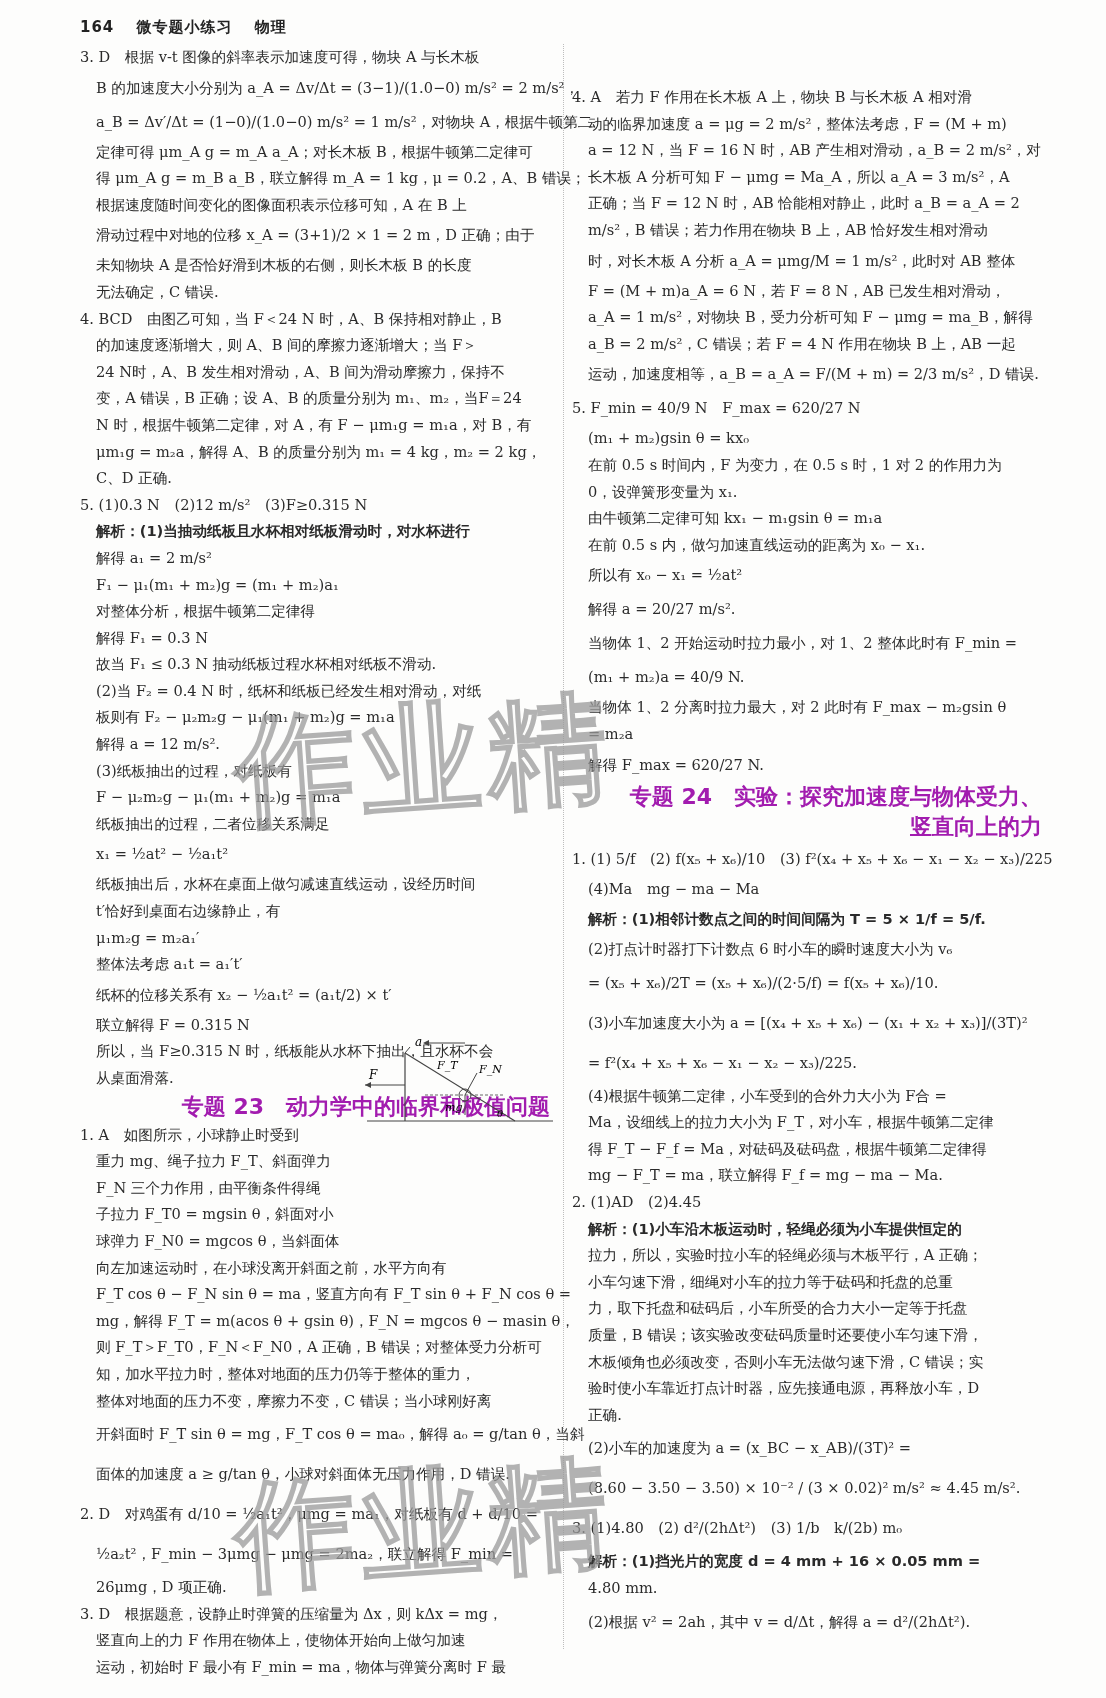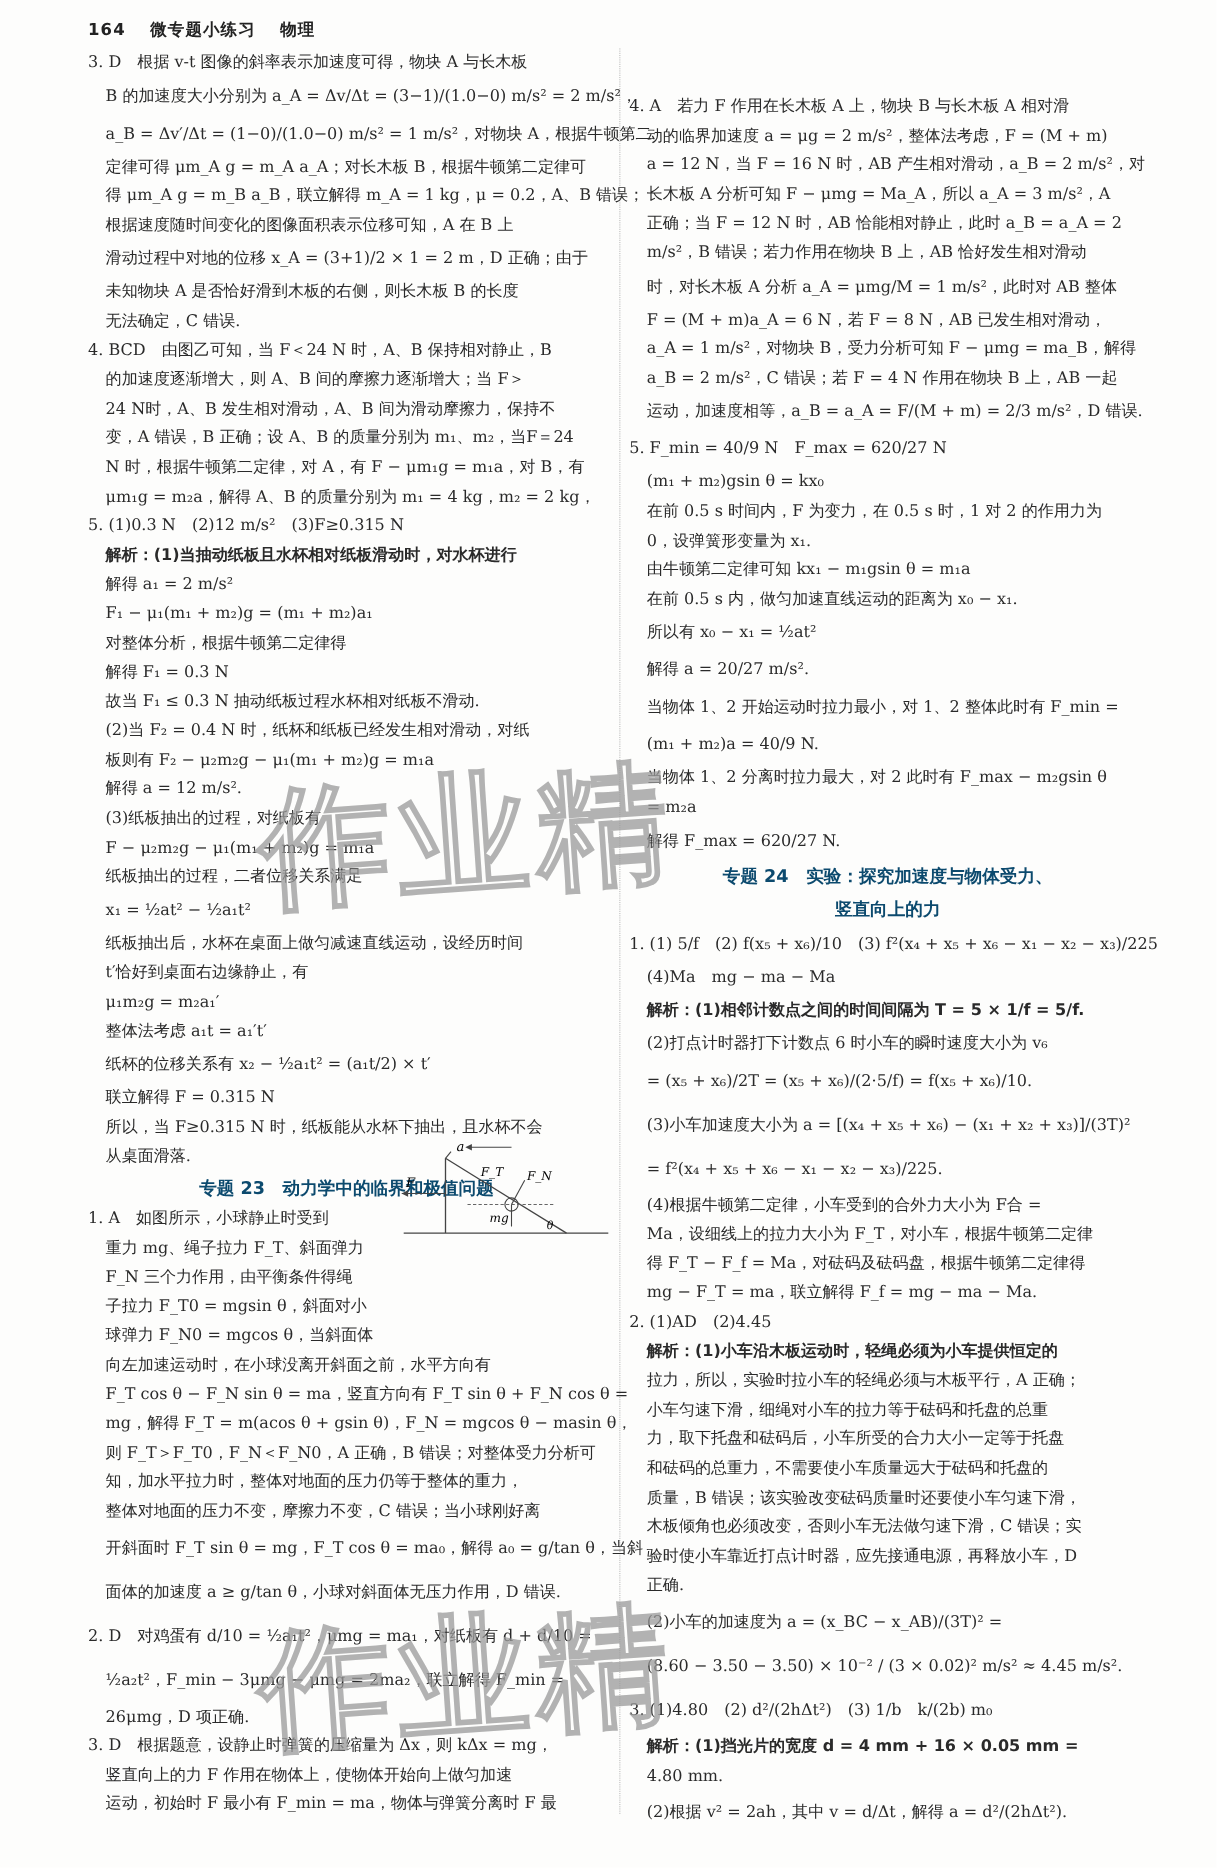--- a/index.html
+++ b/index.html
@@ -10,22 +10,22 @@
           font-weight:bold;font-size:15px;color:#222;letter-spacing:1px;}
   .header span{margin-right:16px;}
   .col{position:absolute;top:44px;}
   .col.left{left:80px;width:470px;}
   .col.right{left:572px;width:470px;margin-top:40px;}
   .divider{position:absolute;left:563px;top:44px;height:1605px;border-left:1.5px dotted #bdbdbd;}
   .line{line-height:26.6px;white-space:nowrap;}
   .ind{padding-left:16px;}
   .tall{line-height:34px;}
   .taller{line-height:40px;}
-  .sec{font-family:"DejaVu Sans","Liberation Sans",sans-serif;font-weight:bold;font-size:16px;
-       text-align:center;line-height:30px;color:#0c4a6e;}
+  .sec{font-family:"DejaVu Sans","Liberation Sans",sans-serif;font-weight:bold;font-size:22px;
+       text-align:right;line-height:30px;color:#a21caf;}
   .b{font-weight:bold;font-family:"DejaVu Sans","Liberation Sans",sans-serif;}
   .figure{position:absolute;left:365px;top:1033px;width:190px;height:95px;}
   .wm{position:absolute;font-family:"DejaVu Sans","Liberation Sans",sans-serif;font-weight:bold;
       color:transparent;-webkit-text-stroke:1.4px #9a9a9a;font-size:120px;letter-spacing:6px;
       transform:rotate(-4deg);opacity:.75;}
 </style>
 </head>
 <body>
 
 <div class="page">
@@ -47,20 +47,21 @@
     <div class="line ind">根据速度随时间变化的图像面积表示位移可知，A 在 B 上</div>
     <div class="line ind tall">滑动过程中对地的位移 x_A = (3+1)/2 × 1 = 2 m，D 正确；由于</div>
     <div class="line ind">未知物块 A 是否恰好滑到木板的右侧，则长木板 B 的长度</div>
     <div class="line ind">无法确定，C 错误.</div>
     <div class="line">4. BCD　由图乙可知，当 F＜24 N 时，A、B 保持相对静止，B</div>
     <div class="line ind">的加速度逐渐增大，则 A、B 间的摩擦力逐渐增大；当 F＞</div>
     <div class="line ind">24 N时，A、B 发生相对滑动，A、B 间为滑动摩擦力，保持不</div>
     <div class="line ind">变，A 错误，B 正确；设 A、B 的质量分别为 m₁、m₂，当F＝24</div>
     <div class="line ind">N 时，根据牛顿第二定律，对 A，有 F − μm₁g = m₁a，对 B，有</div>
     <div class="line ind">μm₁g = m₂a，解得 A、B 的质量分别为 m₁ = 4 kg，m₂ = 2 kg，</div>
+    <div class="line ind">C、D 正确.</div>
     <div class="line">5. (1)0.3 N　(2)12 m/s²　(3)F≥0.315 N</div>
     <div class="line ind b">解析：(1)当抽动纸板且水杯相对纸板滑动时，对水杯进行</div>
     <div class="line ind">解得 a₁ = 2 m/s²</div>
     <div class="line ind">F₁ − μ₁(m₁ + m₂)g = (m₁ + m₂)a₁</div>
     <div class="line ind">对整体分析，根据牛顿第二定律得</div>
     <div class="line ind">解得 F₁ = 0.3 N</div>
     <div class="line ind">故当 F₁ ≤ 0.3 N 抽动纸板过程水杯相对纸板不滑动.</div>
     <div class="line ind">(2)当 F₂ = 0.4 N 时，纸杯和纸板已经发生相对滑动，对纸</div>
     <div class="line ind">板则有 F₂ − μ₂m₂g − μ₁(m₁ + m₂)g = m₁a</div>
     <div class="line ind">解得 a = 12 m/s².</div>
@@ -160,21 +161,20 @@
     <div class="line ind taller">= f²(x₄ + x₅ + x₆ − x₁ − x₂ − x₃)/225.</div>
     <div class="line ind">(4)根据牛顿第二定律，小车受到的合外力大小为 F合 =</div>
     <div class="line ind">Ma，设细线上的拉力大小为 F_T，对小车，根据牛顿第二定律</div>
     <div class="line ind">得 F_T − F_f = Ma，对砝码及砝码盘，根据牛顿第二定律得</div>
     <div class="line ind">mg − F_T = ma，联立解得 F_f = mg − ma − Ma.</div>
     <div class="line">2. (1)AD　(2)4.45</div>
     <div class="line ind b">解析：(1)小车沿木板运动时，轻绳必须为小车提供恒定的</div>
     <div class="line ind">拉力，所以，实验时拉小车的轻绳必须与木板平行，A 正确；</div>
     <div class="line ind">小车匀速下滑，细绳对小车的拉力等于砝码和托盘的总重</div>
     <div class="line ind">力，取下托盘和砝码后，小车所受的合力大小一定等于托盘</div>
-    <div class="line ind">和砝码的总重力，不需要使小车质量远大于砝码和托盘的</div>
     <div class="line ind">质量，B 错误；该实验改变砝码质量时还要使小车匀速下滑，</div>
     <div class="line ind">木板倾角也必须改变，否则小车无法做匀速下滑，C 错误；实</div>
     <div class="line ind">验时使小车靠近打点计时器，应先接通电源，再释放小车，D</div>
     <div class="line ind">正确.</div>
     <div class="line ind taller">(2)小车的加速度为 a = (x_BC − x_AB)/(3T)² =</div>
     <div class="line ind taller">(8.60 − 3.50 − 3.50) × 10⁻² / (3 × 0.02)² m/s² ≈ 4.45 m/s².</div>
     <div class="line taller">3. (1)4.80　(2) d²/(2hΔt²)　(3) 1/b　k/(2b) m₀</div>
     <div class="line ind b">解析：(1)挡光片的宽度 d = 4 mm + 16 × 0.05 mm =</div>
     <div class="line ind">4.80 mm.</div>
     <div class="line ind taller">(2)根据 v² = 2ah，其中 v = d/Δt，解得 a = d²/(2hΔt²).</div>

